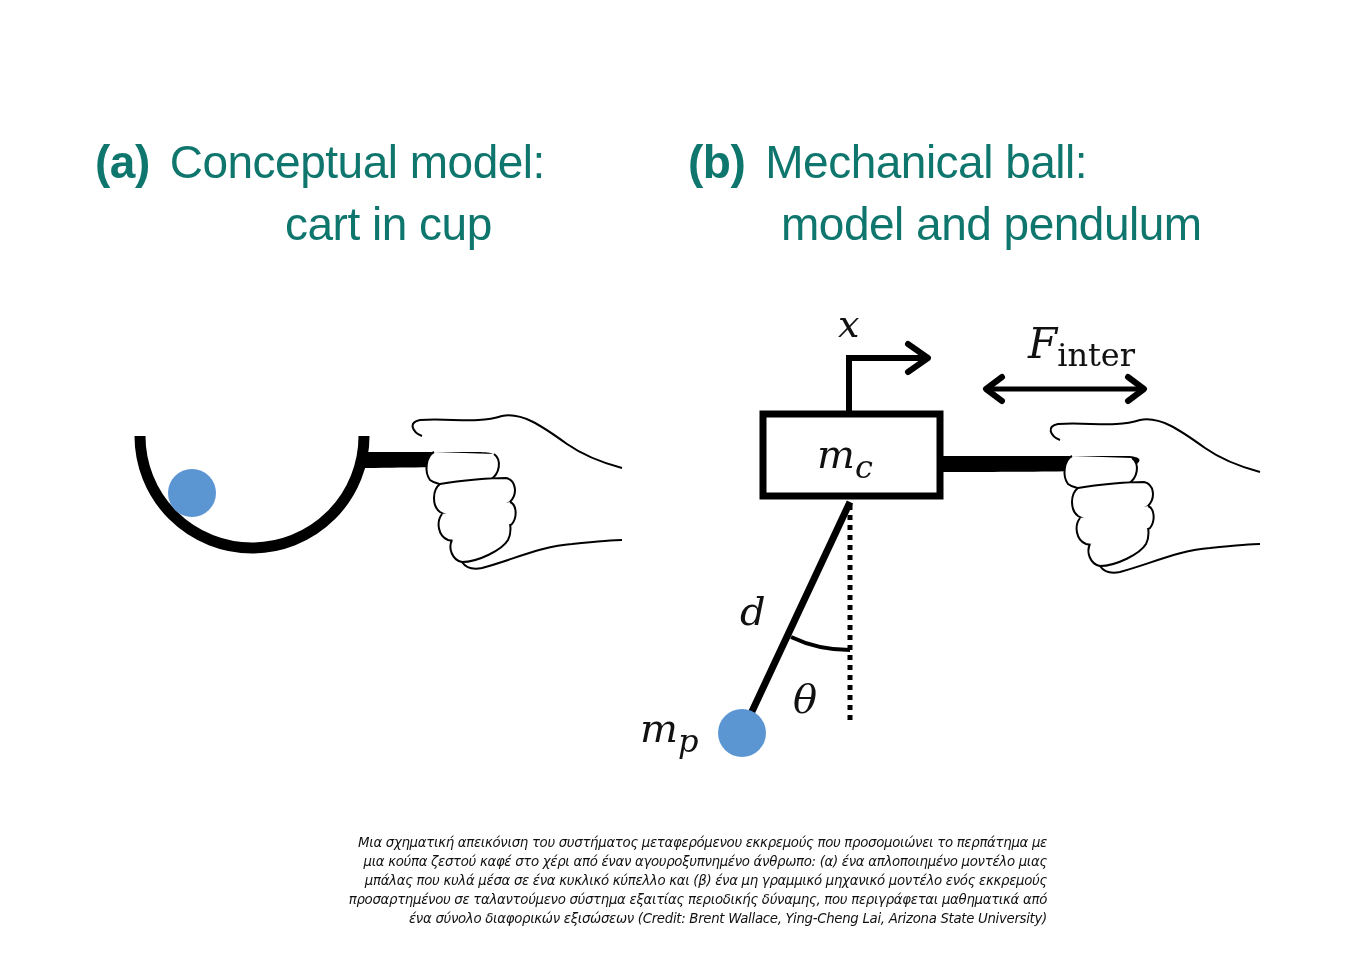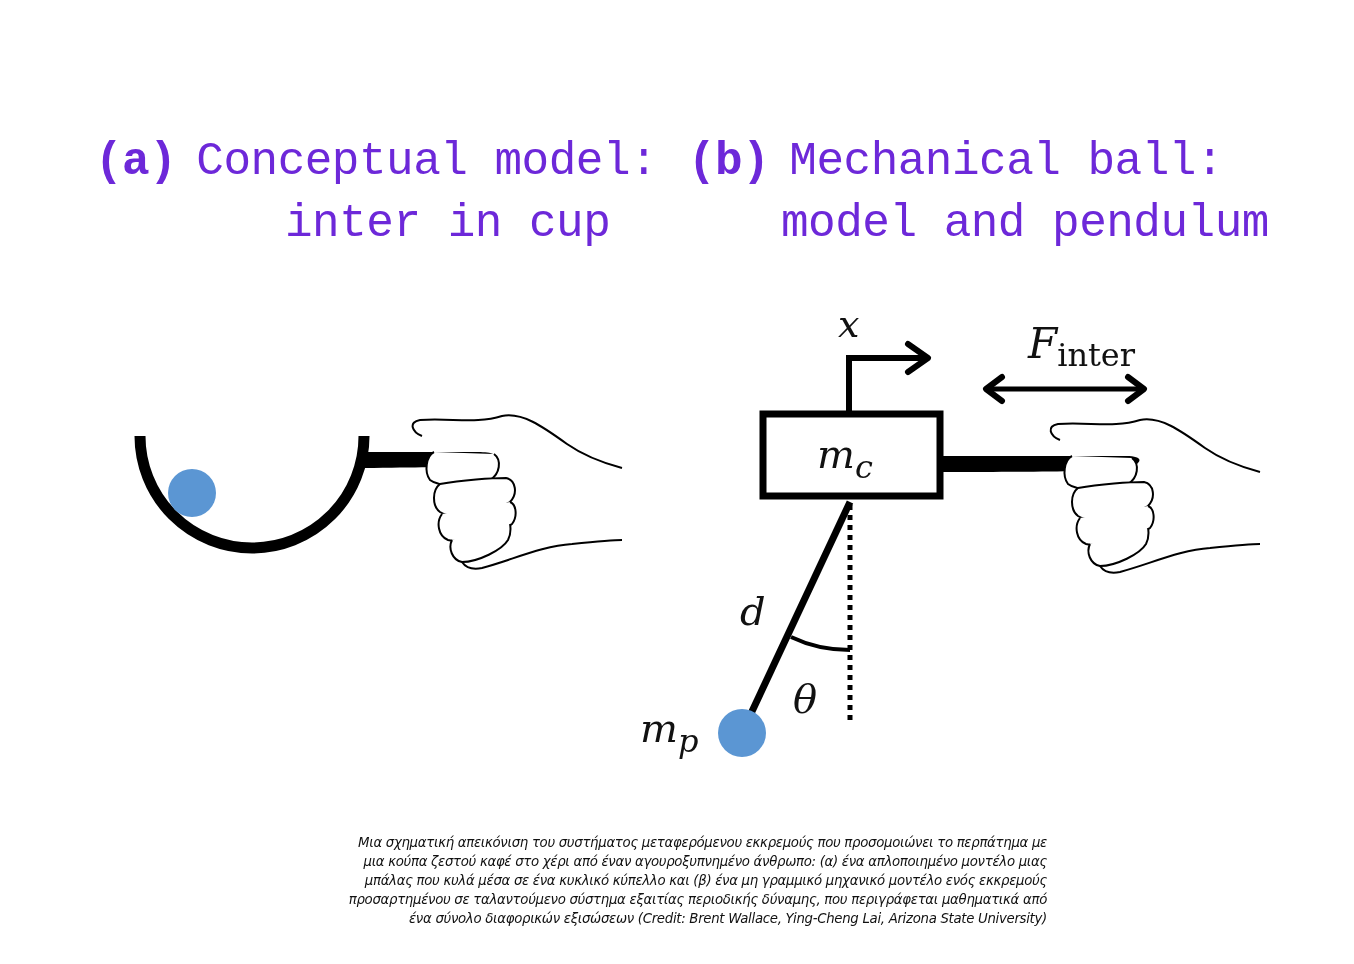--- a/index.html
+++ b/index.html
@@ -1,33 +1,33 @@
 <!DOCTYPE html>
 <html><head>
 <meta charset="utf-8">
 <style>
   html, body { margin: 0; padding: 0; background: #ffffff; }
   body { width: 1354px; height: 964px; position: relative; overflow: hidden; font-family: "Liberation Sans", sans-serif; }
-  .title { position: absolute; font-family: Liberation Mono, monospace; color: #6d28d9; font-size: 46px; line-height: 62px; letter-spacing: -0.5px; }
+  .title { position: absolute; font-family: Liberation Sans, sans-serif; color: #0f766e; font-size: 46px; line-height: 62px; letter-spacing: -0.5px; }
   .title .tag { font-weight: bold; }
   #title-a { left: 95px; top: 131px; }
   #title-a .line2 { display: block; padding-left: 190px; }
   #title-b { left: 688px; top: 131px; }
   #title-b .line2 { display: block; padding-left: 93px; }
   .title .line1 span.text { margin-left: 20px; }
   svg#fig { position: absolute; left: 0; top: 0; }
   .math { font-family: "DejaVu Serif", "Liberation Serif", serif; font-style: italic; fill: #111; }
   #caption { position: absolute; left: 347px; top: 833px; width: 700px; font-family: "DejaVu Sans", sans-serif; font-style: italic; font-size: 13.3px; line-height: 19px; color: #111; letter-spacing: -0.3px; text-align: right; }
 </style>
 </head>
 <body>
 
 <div class="title" id="title-a">
   <span class="line1"><span class="tag">(a)</span><span class="text">Conceptual model:</span></span>
-  <span class="line2">inter in cup</span>
+  <span class="line2">cart in cup</span>
 </div>
 
 <div class="title" id="title-b">
   <span class="line1"><span class="tag">(b)</span><span class="text">Mechanical ball:</span></span>
   <span class="line2">model and pendulum</span>
 </div>
 
 <svg id="fig" width="1354" height="964" viewBox="0 0 1354 964">
   <defs>
     <g id="hand">

